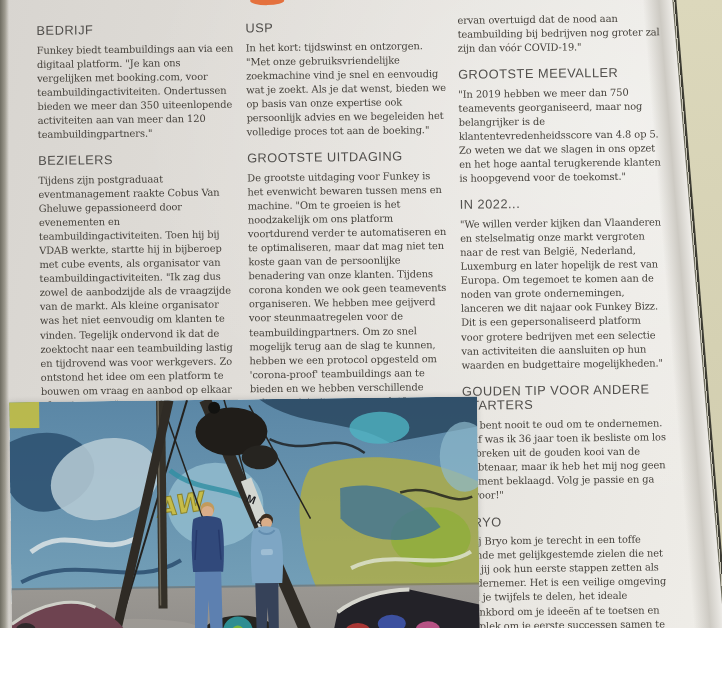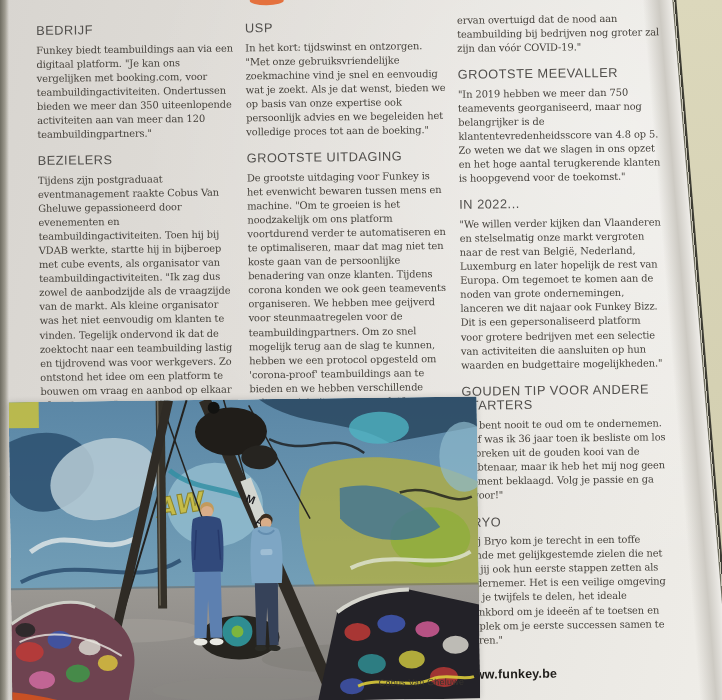--- a/index.html
+++ b/index.html
@@ -1,18 +1,18 @@
 <!DOCTYPE html>
 <html lang="nl"><head>
 <meta charset="utf-8">
 <style>
   html,body{margin:0;padding:0;}
   .scene{
     position:relative;
-    width:722px;height:700px;
+    width:722px;height:628px;
     overflow:hidden;
     background:#fde047;
     font-family:"Liberation Sans",sans-serif;
   }
   
   .table-surface{
     position:absolute;inset:0;
     background:linear-gradient(180deg,#dcd8bc 0%,#d5d1b3 55%,#cfcbae 100%);
   }
   

